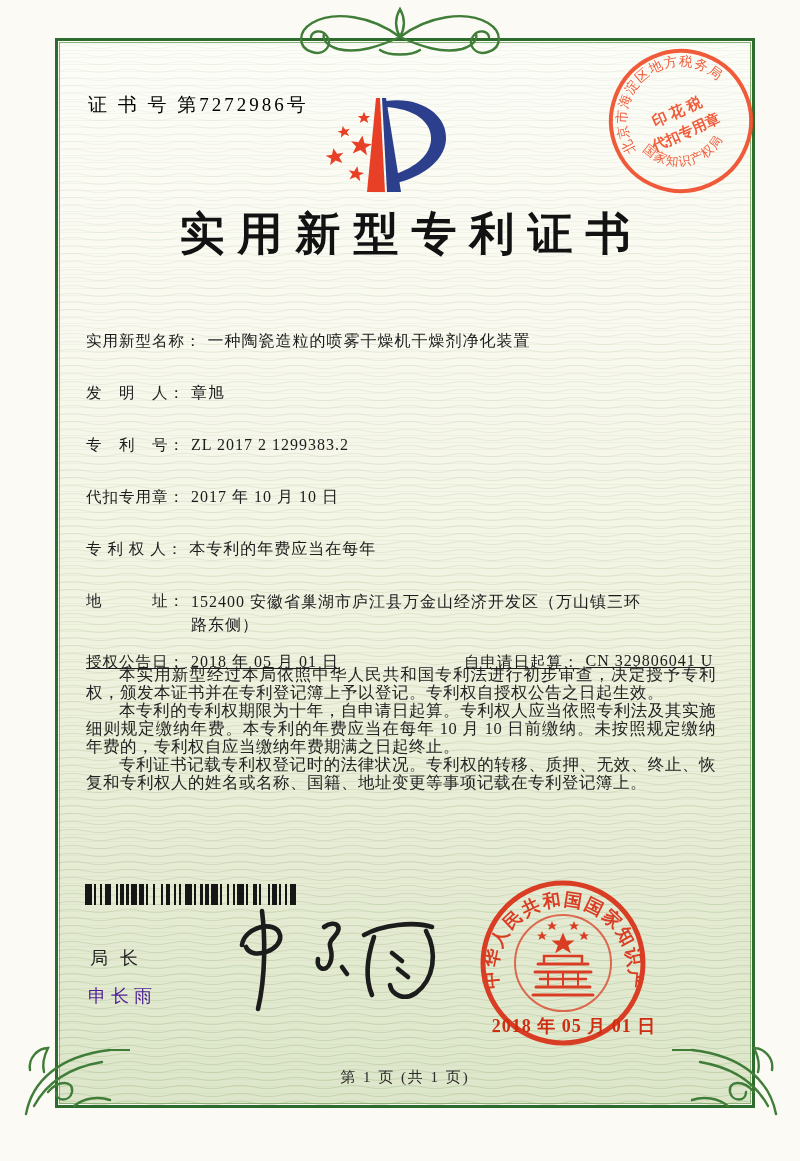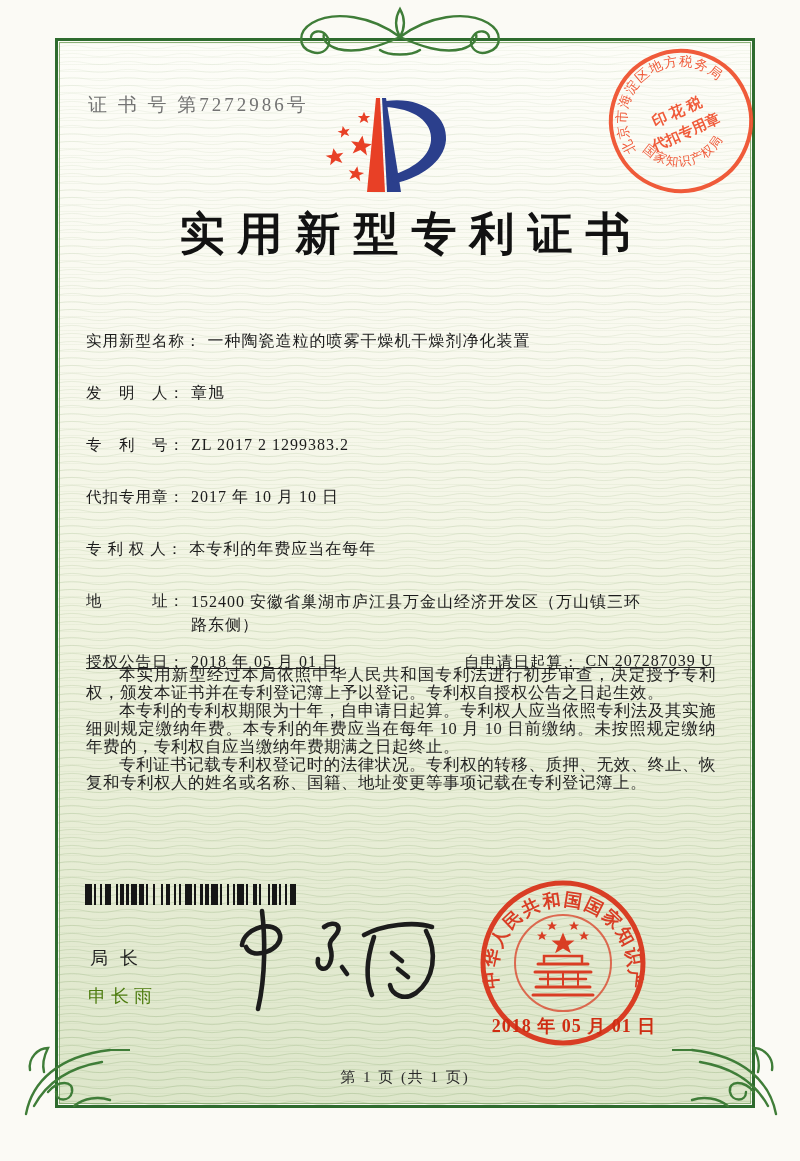--- a/index.html
+++ b/index.html
@@ -16,21 +16,21 @@
   }
   .frame-inner{
     position:absolute;inset:1px;border:1px solid #8cb178;box-sizing:border-box;
     background:
       repeating-linear-gradient(180deg, rgba(125,160,100,0.07) 0 1px, rgba(0,0,0,0) 1px 7px),
       linear-gradient(180deg,#fdfdf8 0%,#f9f9ef 28%,#f0f3e0 55%,#e6ecd4 78%,#dde6ca 100%);
   }
   #guilloche{position:absolute;left:58px;top:41px;pointer-events:none;}
   
   .cert-number{
-    position:absolute;left:88px;top:92px;font-size:19px;letter-spacing:3px;color:#737373;
+    position:absolute;left:88px;top:92px;font-size:19px;letter-spacing:3px;color:#000000;
   }
   .logo{position:absolute;left:320px;top:92px;}
   .tax-stamp{position:absolute;left:606px;top:46px;transform:rotate(-24deg);opacity:.92;}
   .title{
     position:absolute;left:55px;top:204px;width:700px;text-align:center;
     font-size:45px;font-weight:700;letter-spacing:13px;color:#121212;text-indent:13px;
   }
   
   .fields{position:absolute;left:86px;top:330px;width:648px;font-size:16px;color:#1c1c1c;}
   .field-row{display:flex;align-items:flex-start;margin-bottom:30px;line-height:22px;}
@@ -42,21 +42,21 @@
   .field-addr .field-value{line-height:23px;}
   
   .body-text{
     position:absolute;left:86px;top:666px;width:630px;
     font-size:16.5px;line-height:18px;text-align:justify;color:#232323;letter-spacing:.5px;
   }
   .body-text p{margin:0;text-indent:2em;}
   
   .barcode{position:absolute;left:85px;top:884px;width:214px;height:21px;display:flex;}
   .sig-title{position:absolute;left:90px;top:946px;font-size:18px;letter-spacing:12px;color:#1f1f1f;}
-  .sig-name{position:absolute;left:88px;top:984px;font-size:18px;letter-spacing:5px;color:#4d7c0f;}
+  .sig-name{position:absolute;left:88px;top:984px;font-size:18px;letter-spacing:5px;color:#4c1d95;}
   .signature-svg{position:absolute;left:212px;top:905px;}
   .seal{position:absolute;left:478px;top:878px;opacity:.93;}
   .seal-date{
     position:absolute;left:486px;top:1014px;width:176px;text-align:center;
     color:#cf2d12;font-size:18px;font-weight:700;letter-spacing:1px;
   }
   .footer{
     position:absolute;left:55px;top:1068px;width:700px;text-align:center;
     font-size:15px;letter-spacing:2px;color:#2a2a2a;
   }
@@ -299,21 +299,21 @@
     <span class="field-label">地　　　址：</span>
     <span class="field-value">152400 安徽省巢湖市庐江县万金山经济开发区（万山镇三环路东侧）</span>
   </div>
   <div class="field-row-double">
     <div class="field-col-left">
       <span class="field-label">授权公告日：</span>
       <span class="field-value">2018 年 05 月 01 日</span>
     </div>
     <div class="field-col-right">
       <span class="field-label">自申请日起算：</span>
-      <span class="field-value">CN 207287039 U</span>
+      <span class="field-value">CN 329806041 U</span>
     </div>
   </div>
 </div>
 
 <div class="body-text">
   <p>本实用新型经过本局依照中华人民共和国专利法进行初步审查，决定授予专利权，颁发本证书并在专利登记簿上予以登记。专利权自授权公告之日起生效。</p>
   <p>本专利的专利权期限为十年，自申请日起算。专利权人应当依照专利法及其实施细则规定缴纳年费。本专利的年费应当在每年 10 月 10 日前缴纳。未按照规定缴纳年费的，专利权自应当缴纳年费期满之日起终止。</p>
   <p>专利证书记载专利权登记时的法律状况。专利权的转移、质押、无效、终止、恢复和专利权人的姓名或名称、国籍、地址变更等事项记载在专利登记簿上。</p>
 </div>
 

